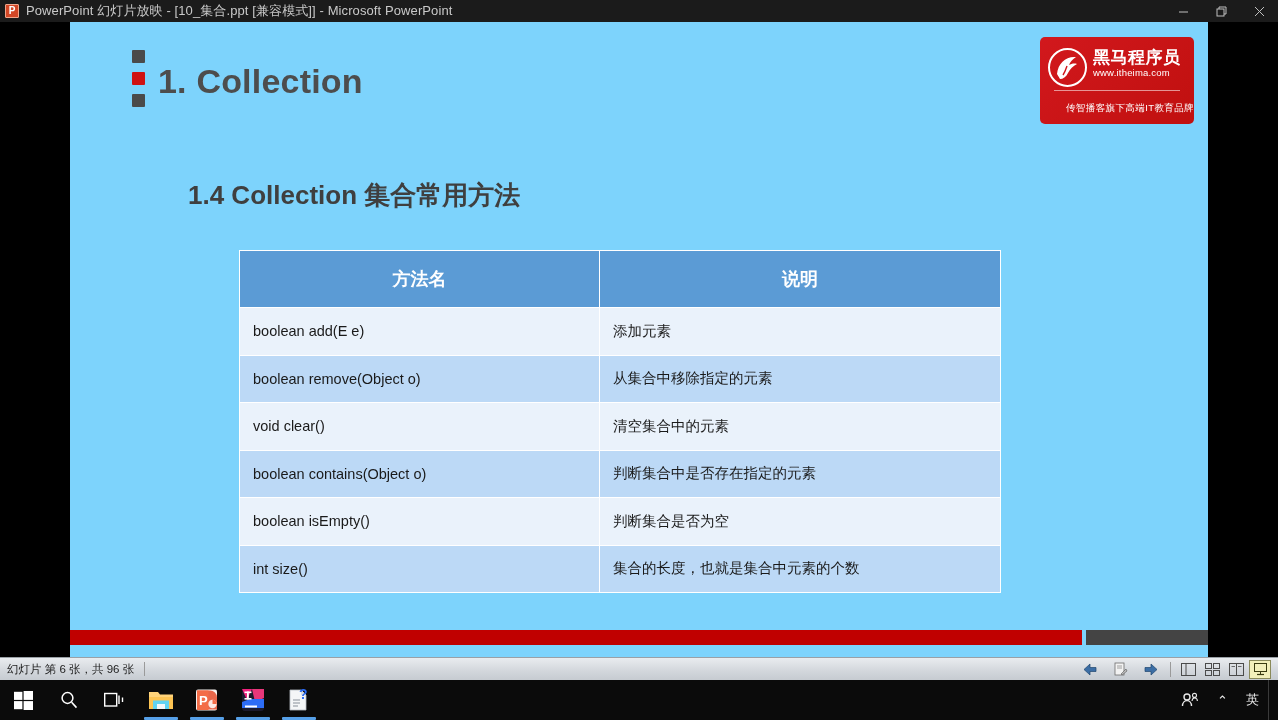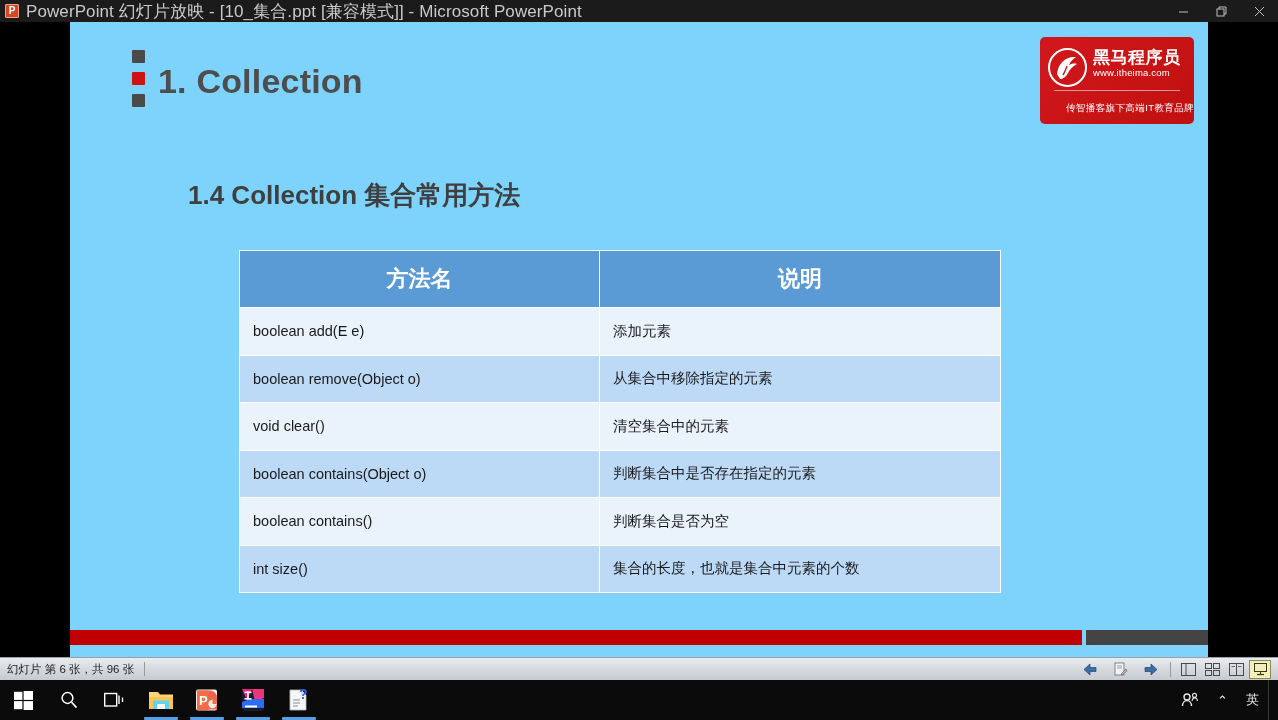--- a/index.html
+++ b/index.html
@@ -17,21 +17,21 @@
     display: flex; align-items: center;
   }
   #pp-icon {
     width:14px; height:14px; margin-left:5px; margin-right:7px;
     background:#d24726; border:1px solid #f0a58a;
     color:#fff; font-size:10px; font-weight:bold;
     display:flex; align-items:center; justify-content:center;
     line-height:1; border-radius:1px;
   }
   #title-text {
-    color:#c9c9c9; font-size:17px; white-space:nowrap;
+    color:#c9c9c9; font-size:13px; white-space:nowrap;
     letter-spacing:0.1px;
   }
   #win-controls { margin-left:auto; display:flex; height:22px; }
   .wc {
     width:38px; height:22px; display:flex; align-items:center; justify-content:center;
     color:#c0c0c0; font-size:12px; line-height:1;
   }
   .wc svg { display:block; }
 
   
@@ -93,21 +93,21 @@
   }
 
   
   #tbl {
     position:absolute; left:169px; top:228px;
     width:761px; border-collapse:collapse;
     table-layout:fixed;
   }
   #tbl th {
     background:#5b9bd5; color:#ffffff;
-    font-size:22px; font-weight:bold;
+    font-size:18px; font-weight:bold;
     height:57px; text-align:center; vertical-align:middle;
     border:1px solid #ffffff;
   }
   #tbl td {
     font-size:14.5px; color:#1a1a1a;
     height:47.5px; padding-left:13px; vertical-align:middle;
     border:1px solid #ffffff;
   }
   #tbl tr.odd td  { background:#eaf2fb; }
   #tbl tr.even td { background:#bcd9f6; }
@@ -250,21 +250,21 @@
         </tr>
         <tr class="odd">
           <td>void clear()</td>
           <td>清空集合中的元素</td>
         </tr>
         <tr class="even">
           <td>boolean contains(Object o)</td>
           <td>判断集合中是否存在指定的元素</td>
         </tr>
         <tr class="odd">
-          <td>boolean contains()</td>
+          <td>boolean isEmpty()</td>
           <td>判断集合是否为空</td>
         </tr>
         <tr class="even">
           <td>int size()</td>
           <td>集合的长度，也就是集合中元素的个数</td>
         </tr>
       </tbody>
     </table>
 
     <div id="slide-footer-red"></div>

